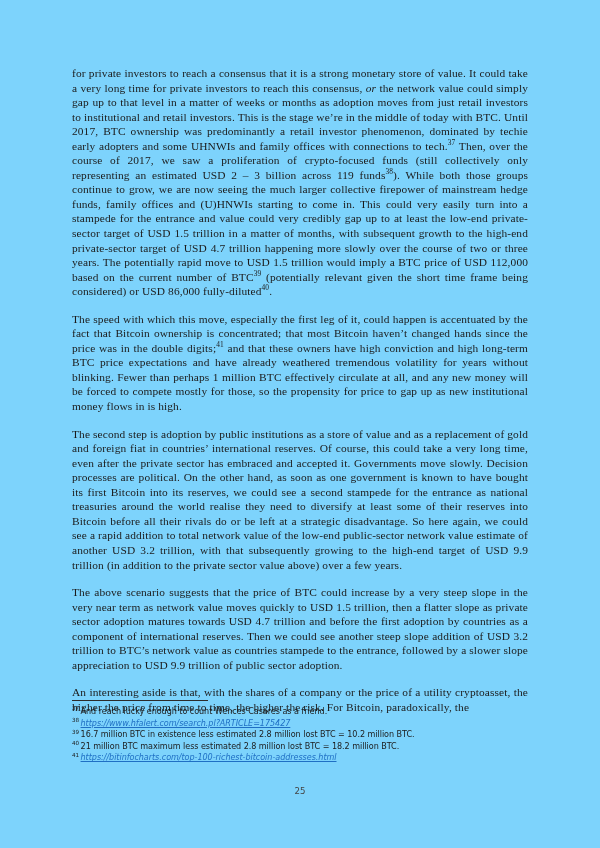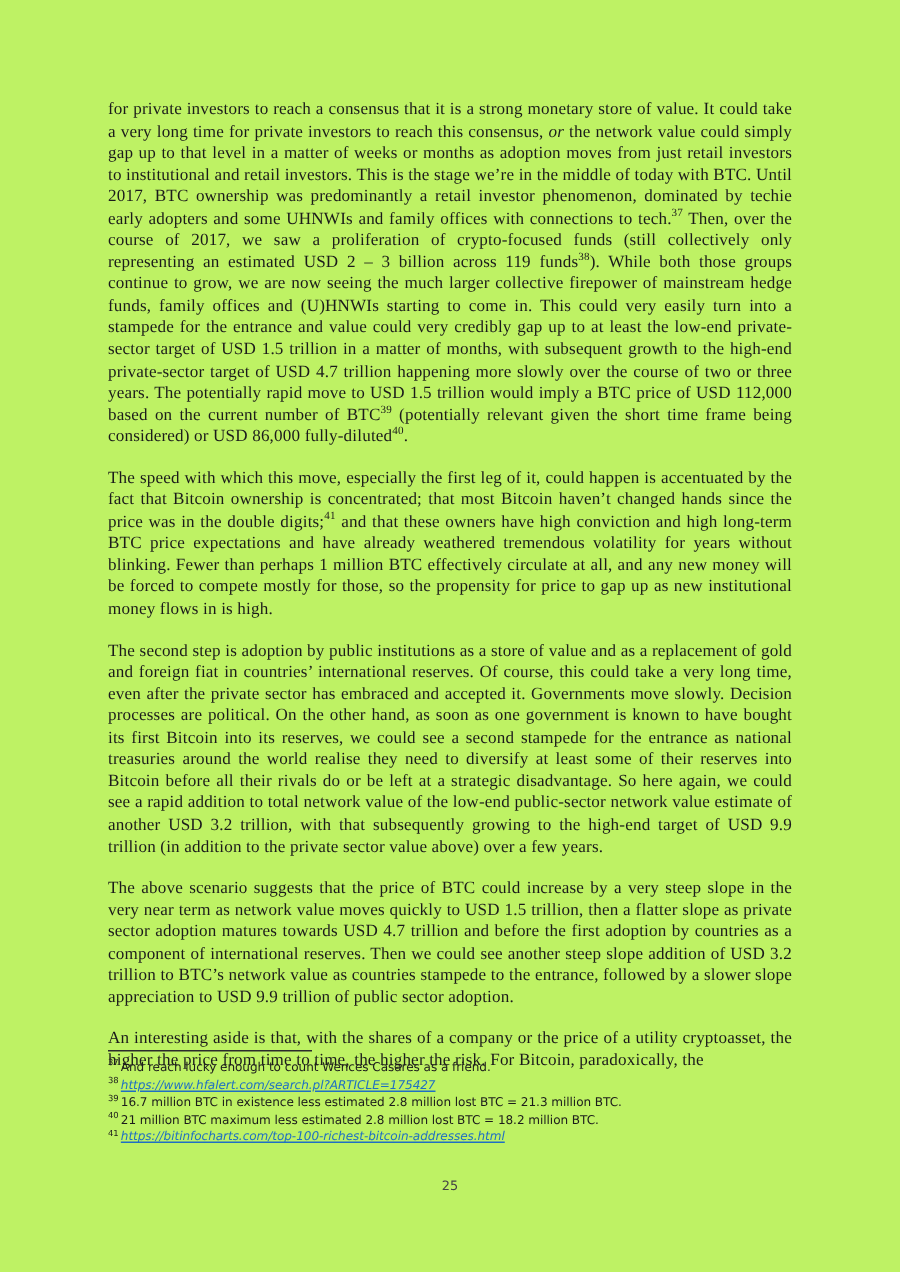--- a/index.html
+++ b/index.html
@@ -15,21 +15,21 @@
     color: #1b1b1b;
     overflow: hidden;
   }
 
   #page {
     position: absolute;
     left: 0;
     top: 0;
     width: 600px;
     height: 848px;
-    background: #bef264;
+    background: #7dd3fc;
   }
 
   #body-col {
     position: absolute;
     left: 72px;
     top: 66px;
     width: 456px;
   }
 
   p.para {
@@ -108,21 +108,21 @@
       <p class="para"><span>The second step is adoption by public institutions as a store of value and as a replacement of gold and foreign fiat in countries’ international reserves.  Of course, this could take a very long time, even after the private sector has embraced and accepted it.  Governments move slowly.  Decision processes are political.  On the other hand, as soon as one government is known to have bought its first Bitcoin into its reserves, we could see a second stampede for the entrance as national treasuries around the world realise they need to diversify at least some of their reserves into Bitcoin before all their rivals do or be left at a strategic disadvantage.  So here again, we could see a rapid addition to total network value of the low-end public-sector network value estimate of another USD 3.2 trillion, with that subsequently growing to the high-end target of USD 9.9 trillion (in addition to the private sector value above) over a few years.</span></p>
       <p class="para"><span>The above scenario suggests that the price of BTC could increase by a very steep slope in the very near term as network value moves quickly to USD 1.5 trillion, then a flatter slope as private sector adoption matures towards USD 4.7 trillion and before the first adoption by countries as a component of international reserves. Then we could see another steep slope addition of USD 3.2 trillion to BTC’s network value as countries stampede to the entrance, followed by a slower slope appreciation to USD 9.9 trillion of public sector adoption.</span></p>
       <p class="para"><span>An interesting aside is that, with the shares of a company or the price of a utility cryptoasset, the higher the price from time to time, the higher the risk.  For Bitcoin, paradoxically, the</span></p>
     </div>
 
   <div id="footnotes">
     <div id="fn-rule"></div>
     <div id="fn-list">
         <div class="fn-line"><sup class="fn-num">37</sup><span>And reach lucky enough to count Wences Casares as a friend.</span></div>
         <div class="fn-line"><sup class="fn-num">38</sup><span class="fn-link">https://www.hfalert.com/search.pl?ARTICLE=175427</span></div>
-        <div class="fn-line"><sup class="fn-num">39</sup><span>16.7 million BTC in existence less estimated 2.8 million lost BTC = 21.3 million BTC.</span></div>
+        <div class="fn-line"><sup class="fn-num">39</sup><span>16.7 million BTC in existence less estimated 2.8 million lost BTC = 10.2 million BTC.</span></div>
         <div class="fn-line"><sup class="fn-num">40</sup><span>21 million BTC maximum less estimated 2.8 million lost BTC = 18.2 million BTC.</span></div>
         <div class="fn-line"><sup class="fn-num">41</sup><span class="fn-link">https://bitinfocharts.com/top-100-richest-bitcoin-addresses.html</span></div>
       </div>
   </div>
 
   <div id="page-number">25</div>
 
 </div>
 
 </body></html>

